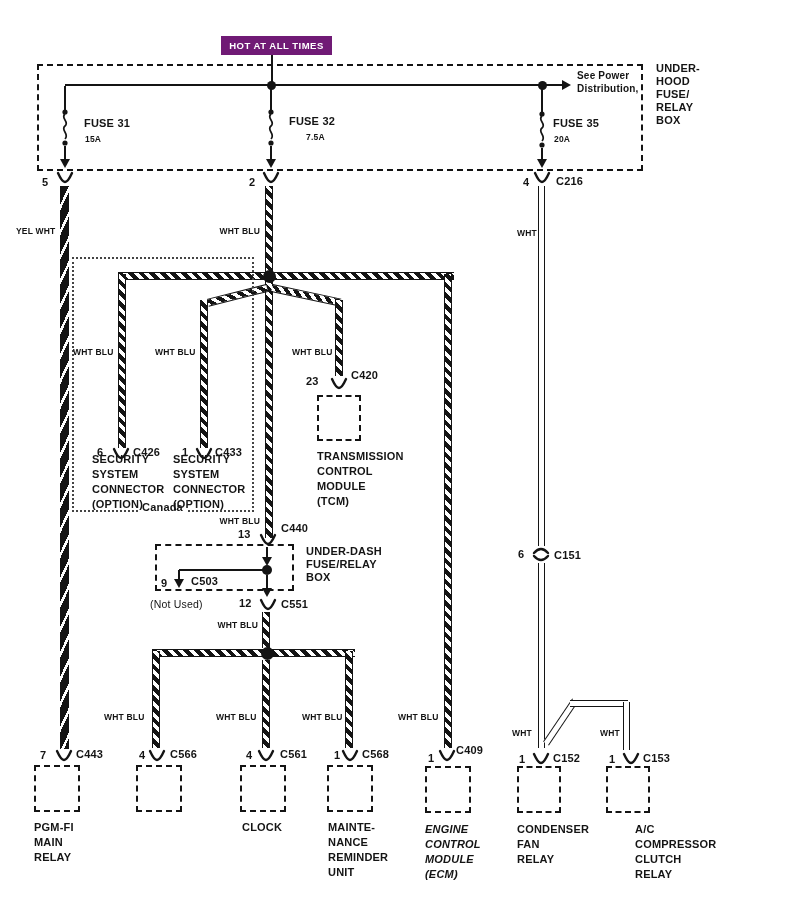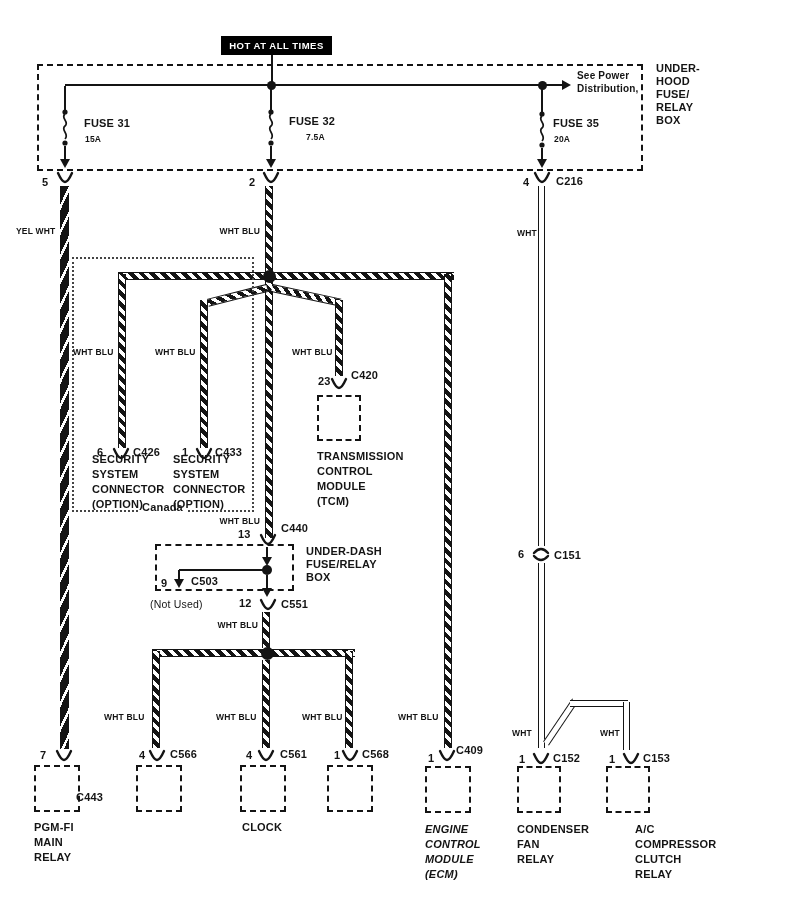--- a/index.html
+++ b/index.html
@@ -17,21 +17,21 @@
   .wireV{position:absolute;width:6px;border-left:1.6px solid #141414;border-right:1.6px solid #141414;
          background:repeating-linear-gradient(45deg,#fff 0 3.5px,#141414 3.5px 7.5px);}
   .wireH{position:absolute;height:6px;border-top:1.6px solid #141414;border-bottom:1.6px solid #141414;
          background:repeating-linear-gradient(45deg,#fff 0 3.5px,#141414 3.5px 7.5px);}
   .wireSolid{position:absolute;width:9px;background:repeating-linear-gradient(115deg,#141414 0 8px,#fff 8px 10.5px);}
   .wireDouble{position:absolute;width:5px;border-left:1.6px solid #141414;border-right:1.6px solid #141414;background:#fff;}
   .wireDoubleH{position:absolute;height:5px;border-top:1.6px solid #141414;border-bottom:1.6px solid #141414;background:#fff;}
   .dot{position:absolute;background:#141414;border-radius:50%;}
   .arrD{position:absolute;width:0;height:0;border-left:5px solid transparent;border-right:5px solid transparent;border-top:9px solid #141414;}
   .arrR{position:absolute;width:0;height:0;border-top:5px solid transparent;border-bottom:5px solid transparent;border-left:9px solid #141414;}
-  .banner{position:absolute;background:#000000;color:#fff;font-weight:bold;font-size:9.5px;letter-spacing:.5px;
+  .banner{position:absolute;background:#701a75;color:#fff;font-weight:bold;font-size:9.5px;letter-spacing:.5px;
           display:flex;align-items:center;justify-content:center;}
   .glyph{position:absolute;}
   .canada{background:#fff;padding:0 4px;}
 </style>
 </head>
 <body>
 
 <div class="stage">
 
   <div class="banner" style="left:221px;top:36px;width:111px;height:19px;">HOT AT ALL TIMES</div>
@@ -145,21 +145,21 @@
   <div class="t" style="left:182px;top:445px;">1</div>
   <div class="t" style="left:215px;top:445px;">C433</div>
   <div class="t" style="left:173px;top:452px;">SECURITY
 SYSTEM
 CONNECTOR
 (OPTION)</div>
 
   <svg class="glyph" style="left:329px;top:377px;" width="20" height="13">
     <path d="M3 2 Q7 11 10 11 Q13 11 17 2" fill="none" stroke="#141414" stroke-width="2.4" stroke-linecap="round"></path>
   </svg>
-  <div class="t" style="left:318px;top:374px;">23</div>
+  <div class="t" style="left:306px;top:374px;">23</div>
   <div class="t" style="left:351px;top:368px;">C420</div>
   <div class="dash" style="left:317px;top:395px;width:40px;height:42px;"></div>
   <div class="t" style="left:317px;top:449px;">TRANSMISSION
 CONTROL
 MODULE
 (TCM)</div>
 
   <div class="t-sm t-right" style="left:202px;top:516px;width:58px;">WHT BLU</div>
   <div class="t" style="left:238px;top:527px;">13</div>
   <svg class="glyph" style="left:258px;top:533px;" width="20" height="13">
@@ -204,21 +204,21 @@
   <div class="wireDoubleH" style="left:546px;top:740px;width:52px;transform:rotate(-56deg);transform-origin:0 50%;"></div>
   <div class="wireDoubleH" style="left:570px;top:700px;width:58px;"></div>
   <div class="wireDouble" style="left:623px;top:702px;height:48px;"></div>
   <div class="t-sm" style="left:512px;top:728px;">WHT</div>
   <div class="t-sm" style="left:600px;top:728px;">WHT</div>
 
   <div class="t" style="left:40px;top:748px;">7</div>
   <svg class="glyph" style="left:54px;top:749px;" width="20" height="13">
     <path d="M3 2 Q7 11 10 11 Q13 11 17 2" fill="none" stroke="#141414" stroke-width="2.4" stroke-linecap="round"></path>
   </svg>
-  <div class="t" style="left:76px;top:790px;">C443</div>
+  <div class="t" style="left:76px;top:747px;">C443</div>
 
   <div class="t" style="left:139px;top:748px;">4</div>
   <svg class="glyph" style="left:147px;top:749px;" width="20" height="13">
     <path d="M3 2 Q7 11 10 11 Q13 11 17 2" fill="none" stroke="#141414" stroke-width="2.4" stroke-linecap="round"></path>
   </svg>
   <div class="t" style="left:170px;top:747px;">C566</div>
 
   <div class="t" style="left:246px;top:748px;">4</div>
   <svg class="glyph" style="left:256px;top:749px;" width="20" height="13">
     <path d="M3 2 Q7 11 10 11 Q13 11 17 2" fill="none" stroke="#141414" stroke-width="2.4" stroke-linecap="round"></path>
@@ -254,20 +254,24 @@
   <div class="dash" style="left:240px;top:765px;width:42px;height:43px;"></div>
   <div class="dash" style="left:327px;top:765px;width:42px;height:43px;"></div>
   <div class="dash" style="left:425px;top:766px;width:42px;height:43px;"></div>
   <div class="dash" style="left:517px;top:766px;width:40px;height:43px;"></div>
   <div class="dash" style="left:606px;top:766px;width:40px;height:43px;"></div>
 
   <div class="t" style="left:34px;top:820px;">PGM-FI
 MAIN
 RELAY</div>
   <div class="t" style="left:242px;top:820px;">CLOCK</div>
+  <div class="t" style="left:328px;top:820px;">MAINTE-
+NANCE
+REMINDER
+UNIT</div>
   <div class="t" style="left:425px;top:822px;font-style:italic;">ENGINE
 CONTROL
 MODULE
 (ECM)</div>
   <div class="t" style="left:517px;top:822px;">CONDENSER
 FAN
 RELAY</div>
   <div class="t" style="left:606px;top:822px;margin-left:29px;">A/C
 COMPRESSOR
 CLUTCH

